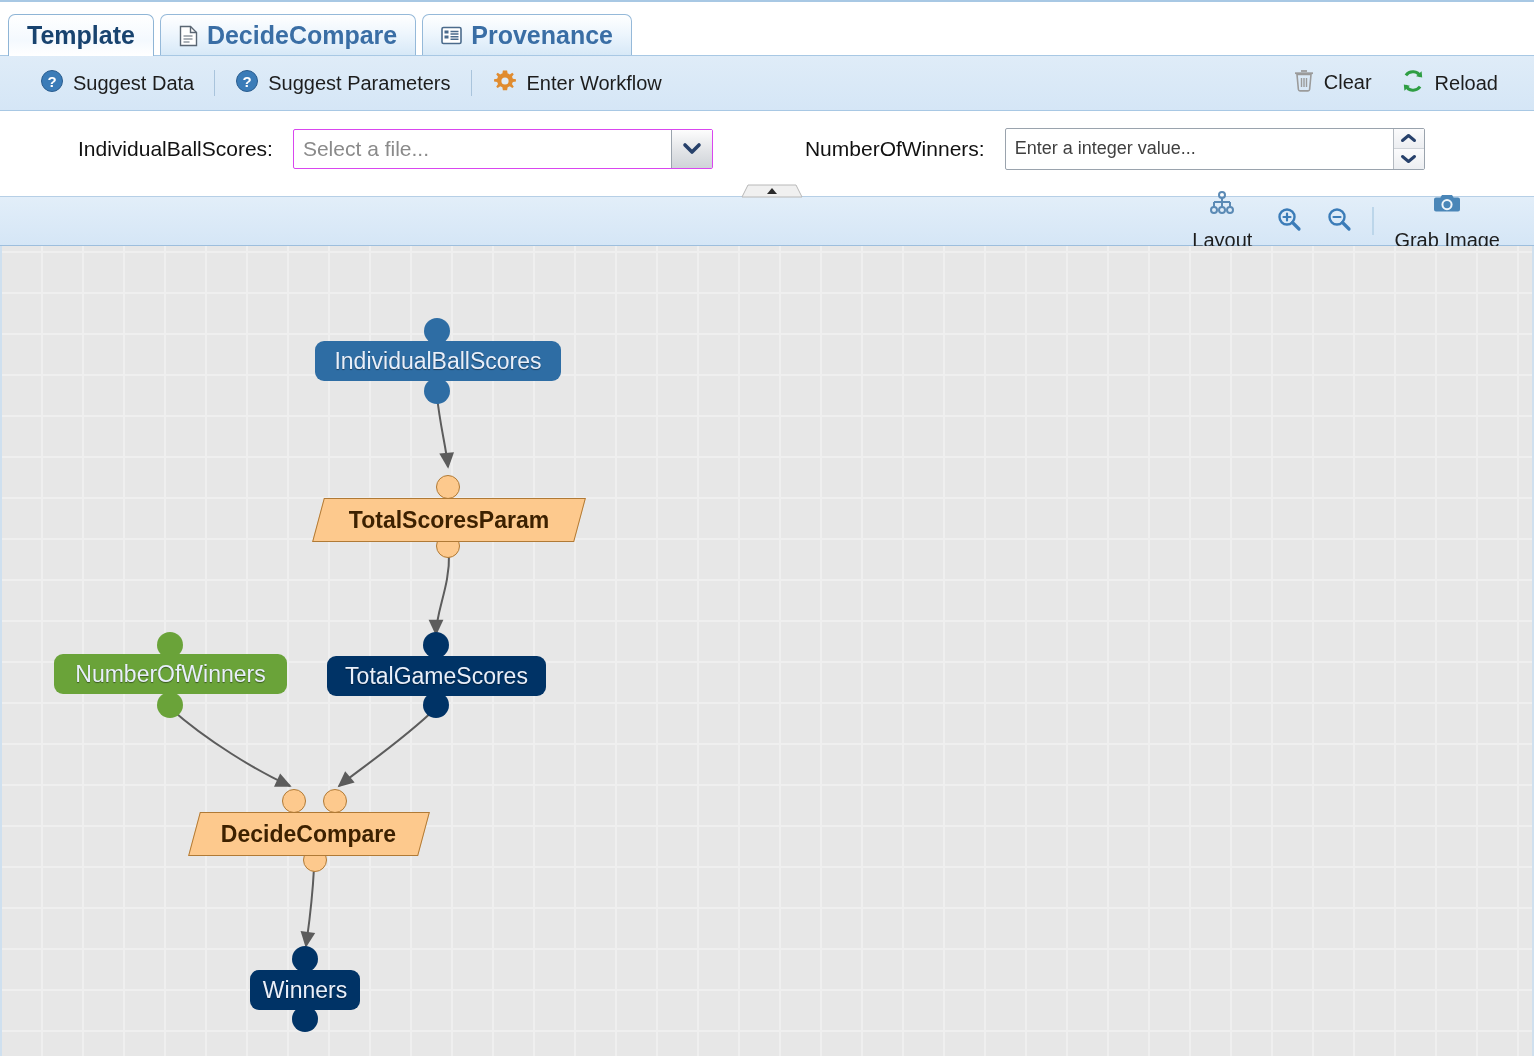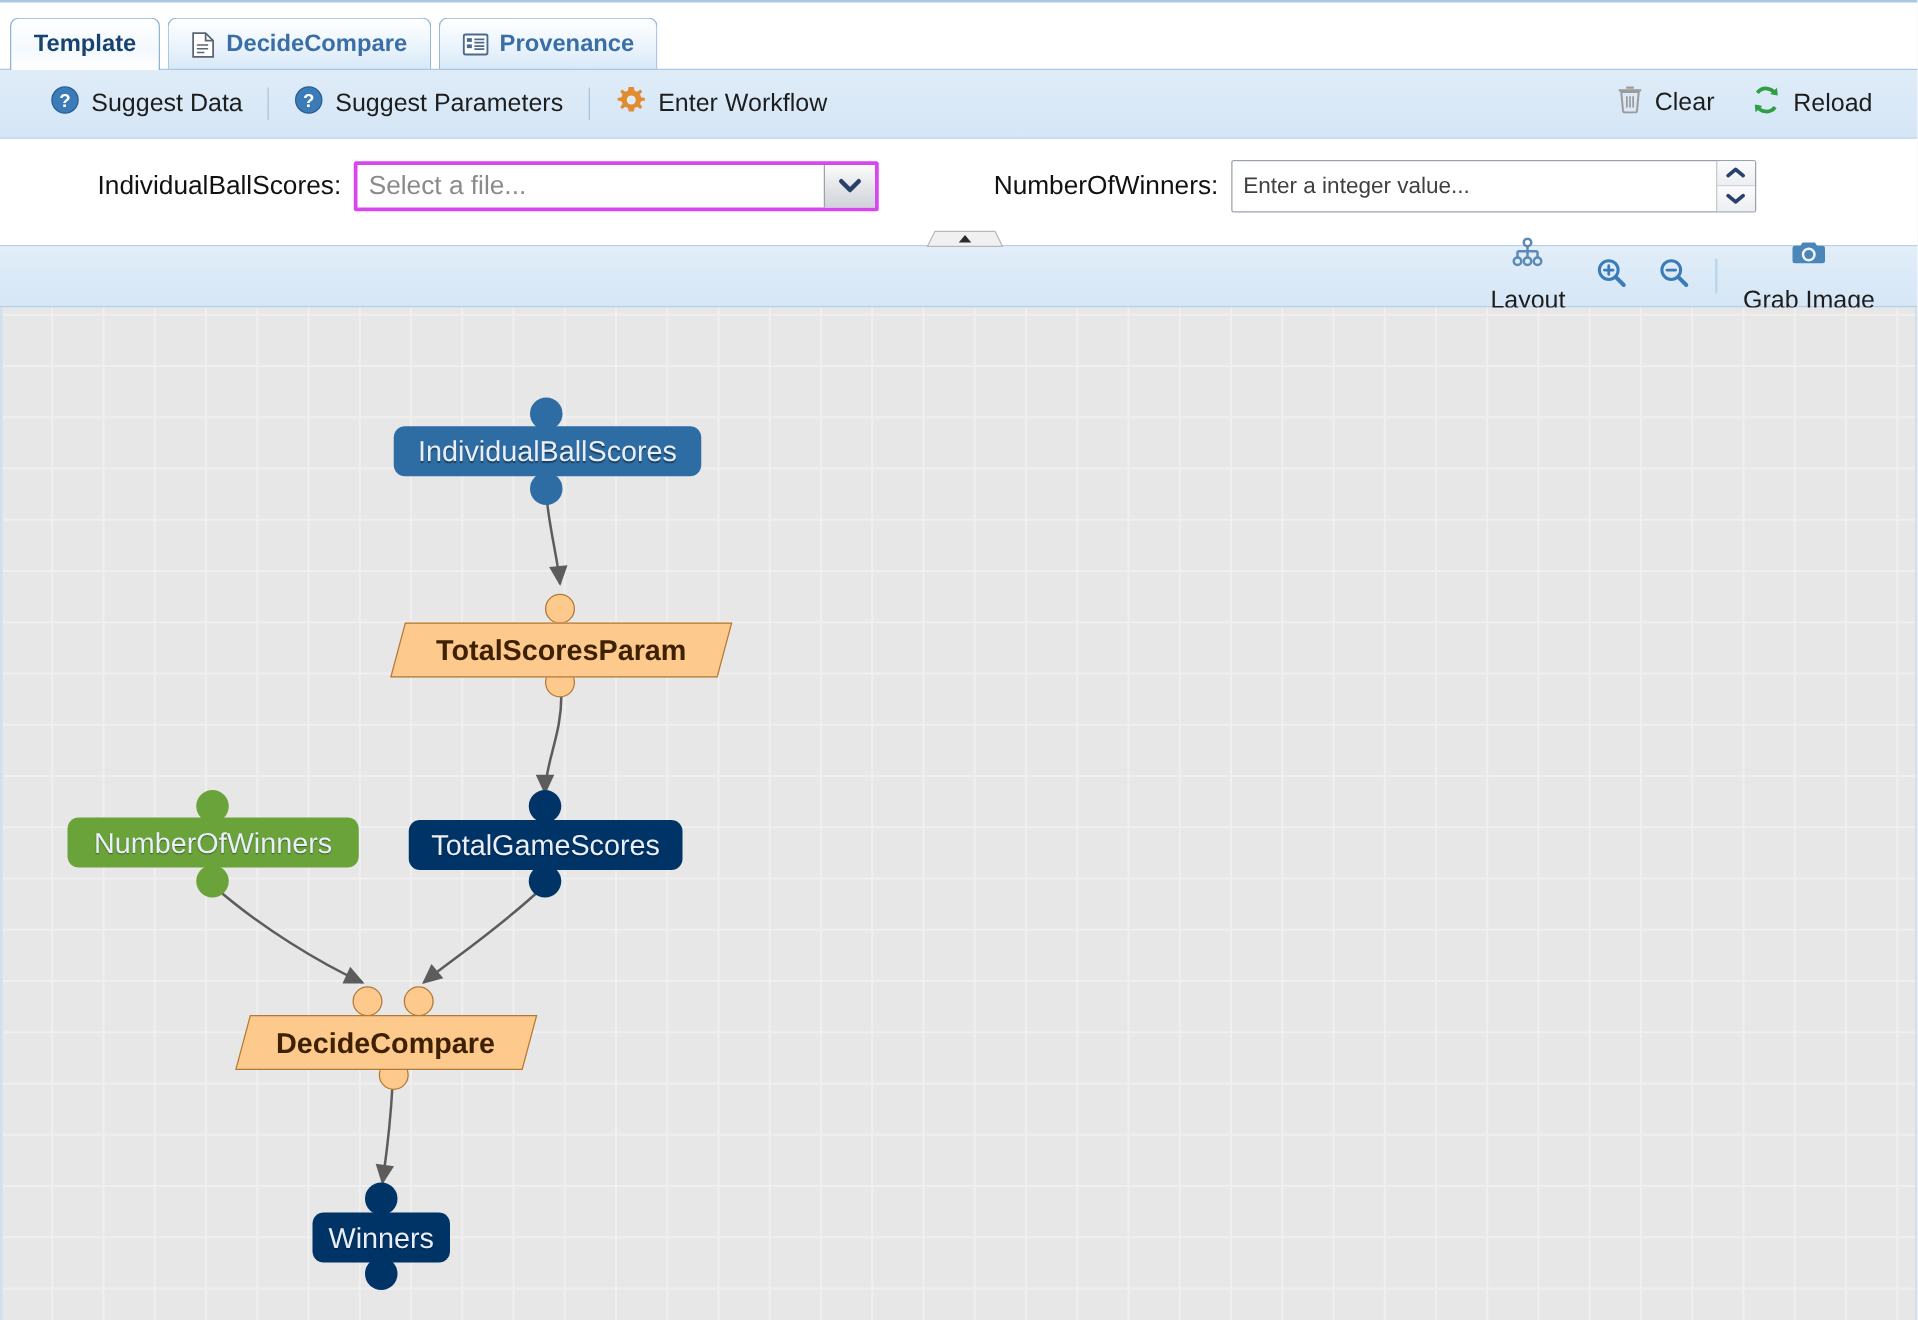--- a/index.html
+++ b/index.html
@@ -38,21 +38,21 @@
     box-sizing: border-box;
     display: flex;
     align-items: center;
     gap: 9px;
     padding: 0 18px;
     border: 1px solid #95b9d9;
     border-bottom: none;
     border-radius: 7px 7px 0 0;
     background: linear-gradient(to bottom, #ffffff 0%, #eef6fd 45%, #d6e8f7 100%);
     color: #3a6ea5;
-    font-size: 19px;
+    font-size: 25px;
     font-weight: bold;
     position: relative;
     white-space: nowrap;
   }
   .tab.active {
     background: linear-gradient(to bottom, #ffffff 0%, #f4f9fe 60%, #ffffff 100%);
     color: #18436f;
     z-index: 3;
     border-color: #8fb5d6;
   }
@@ -94,34 +94,34 @@
   .parambar {
     position: absolute;
     left: 0; top: 111px;
     width: 1534px;
     height: 75px;
     background: #ffffff;
     box-sizing: border-box;
     display: flex;
     align-items: center;
   }
-  .pgroup { display: flex; align-items: center; }
+  .pgroup { display: flex; align-items: center; gap: 10px; }
   .pgroup.first { padding-left: 78px; }
   .pgroup.second { padding-left: 92px; }
   .plabel {
     font-size: 21px;
     color: #111111;
     margin-right: 10px;
     white-space: nowrap;
   }
   .combo {
     width: 420px;
     height: 40px;
     box-sizing: border-box;
-    border: 3px solid #d946ef;
+    border: 1px solid #d946ef;
     background: #ffffff;
     display: flex;
     align-items: stretch;
     border-radius: 2px;
   }
   .combo .cinput {
     flex: 1;
     display: flex;
     align-items: center;
     padding-left: 9px;

